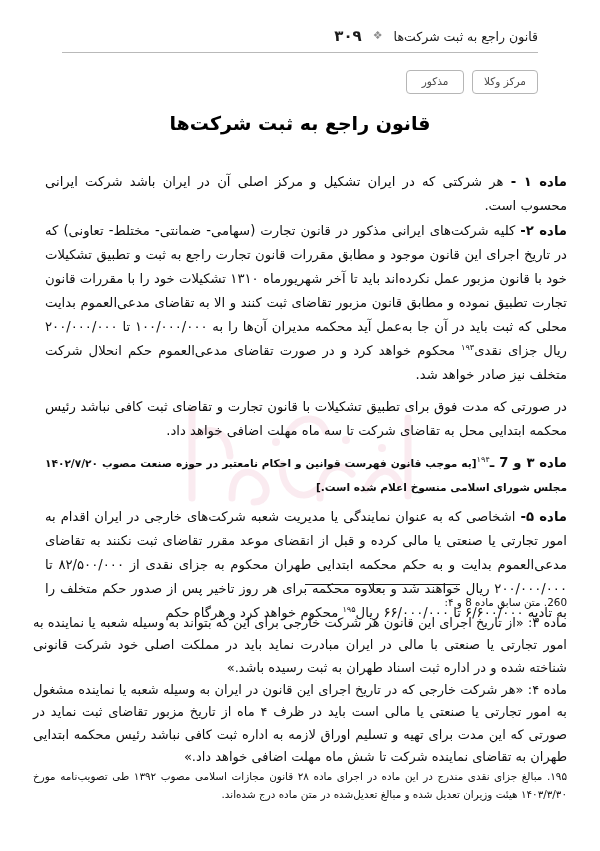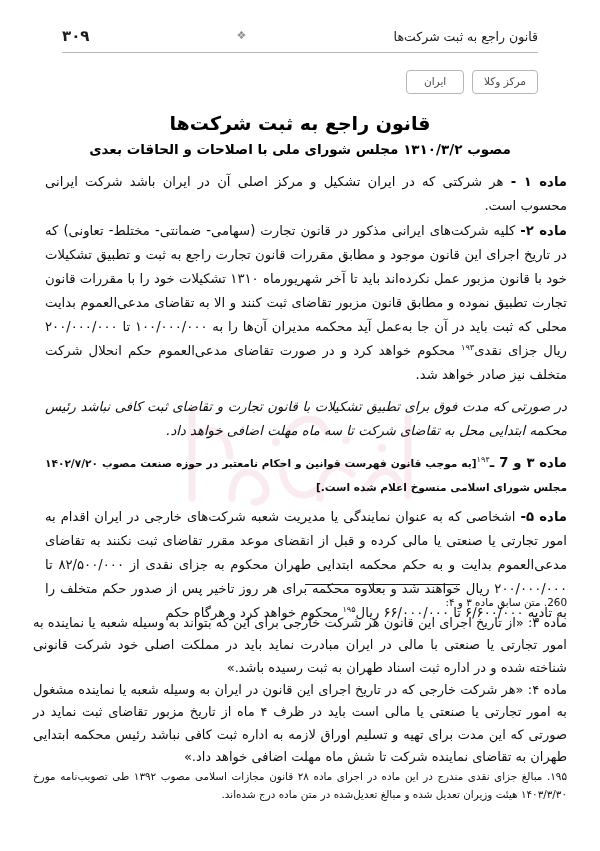--- a/index.html
+++ b/index.html
@@ -38,21 +38,21 @@
 
   
   .running-head {
     position: absolute;
     top: 26px;
     left: 62px;
     right: 62px;
     display: flex;
     flex-direction: row-reverse;
     align-items: center;
-    justify-content: space-between;
+    justify-content: flex-end;
     gap: 11px;
     height: 20px;
     z-index: 2;
   }
   .rh-title {
     font-size: 12.5px;
     color: #1b1b1b;
     letter-spacing: 0;
     white-space: nowrap;
   }
@@ -220,42 +220,41 @@
 
   <div class="running-head">
     <span class="rh-page">۳۰۹</span>
     <span class="rh-orn">❖</span>
     <span class="rh-title">قانون راجع به ثبت شرکت‌ها</span>
   </div>
   <div class="head-rule"></div>
 
   <div class="source-buttons">
     <button class="src-btn">مرکز وکلا</button>
-    <button class="src-btn">ایران</button>
+    <button class="src-btn">مذکور</button>
   </div>
 
   <div class="doc-title">قانون راجع به ثبت شرکت‌ها</div>
-  <div class="doc-subtitle">مصوب ۱۳۱۰/۳/۲ مجلس شورای ملی با اصلاحات و الحاقات بعدی</div>
 
   <div class="body-col">
 
     <p class="para"><span class="lead">ماده ۱ -</span><span> هر شرکتی که در ایران تشکیل و مرکز اصلی آن در ایران باشد شرکت ایرانی محسوب است.</span></p>
 
     <p class="para"><span class="lead">ماده ۲-</span><span> کلیه شرکت‌های ایرانی مذکور در قانون تجارت (سهامی- ضمانتی- مختلط- تعاونی) که در تاریخ اجرای این قانون موجود و مطابق مقررات قانون تجارت راجع به ثبت و تطبیق تشکیلات خود با قانون مزبور عمل نکرده‌اند باید تا آخر شهریورماه ۱۳۱۰ تشکیلات خود را با مقررات قانون تجارت تطبیق نموده و مطابق قانون مزبور تقاضای ثبت کنند و الا به تقاضای مدعی‌العموم بدایت محلی که ثبت باید در آن جا به‌عمل آید محکمه مدیران آن‌ها را به ۱۰۰/۰۰۰/۰۰۰ تا ۲۰۰/۰۰۰/۰۰۰ ریال جزای نقدی</span><sup class="fn">۱۹۳</sup><span> محکوم خواهد کرد و در صورت تقاضای مدعی‌العموم حکم انحلال شرکت متخلف نیز صادر خواهد شد.</span></p>
 
-    <p class="para" style="margin-top:8px;font-style:italic;"><span>در صورتی که مدت فوق برای تطبیق تشکیلات با قانون تجارت و تقاضای ثبت کافی نباشد رئیس محکمه ابتدایی محل به تقاضای شرکت تا سه ماه مهلت اضافی خواهد داد.</span></p>
+    <p class="para" style="margin-top:8px;"><span>در صورتی که مدت فوق برای تطبیق تشکیلات با قانون تجارت و تقاضای ثبت کافی نباشد رئیس محکمه ابتدایی محل به تقاضای شرکت تا سه ماه مهلت اضافی خواهد داد.</span></p>
 
     <p class="para" style="margin-top:8px;"><span class="lead">ماده ۳ و 7 ـ</span><sup class="fn">۱۹۴</sup><span class="bracket-note">[به موجب قانون فهرست قوانین و احکام نامعتبر در حوزه صنعت مصوب ۱۴۰۲/۷/۲۰ مجلس شورای اسلامی منسوخ اعلام شده است.]</span></p>
 
     <p class="para" style="margin-top:6px;"><span class="lead">ماده ۵-</span><span> اشخاصی که به عنوان نمایندگی یا مدیریت شعبه شرکت‌های خارجی در ایران اقدام به امور تجارتی یا صنعتی یا مالی کرده و قبل از انقضای موعد مقرر تقاضای ثبت نکنند به تقاضای مدعی‌العموم بدایت و به حکم محکمه ابتدایی طهران محکوم به جزای نقدی از ۸۲/۵۰۰/۰۰۰ تا ۲۰۰/۰۰۰/۰۰۰ ریال خواهند شد و بعلاوه محکمه برای هر روز تاخیر پس از صدور حکم متخلف را به تادیه ۶/۶۰۰/۰۰۰ تا ۶۶/۰۰۰/۰۰۰ ریال</span><sup class="fn">۱۹۵</sup><span> محکوم خواهد کرد و هرگاه حکم</span></p>
 
   </div>
 
   <div class="fn-rule"></div>
 
   <div class="footnotes">
-    <p class="fn-item"><span class="fn-num">260.</span><span> متن سابق ماده ۳ و ۴:</span></p>
+    <p class="fn-item"><span class="fn-num">260.</span><span> متن سابق ماده 8 و ۴:</span></p>
     <p class="fn-sub"><span>ماده ۳: «از تاریخ اجرای این قانون هر شرکت خارجی برای این که بتواند به وسیله شعبه یا نماینده به امور تجارتی یا صنعتی با مالی در ایران مبادرت نماید باید در مملکت اصلی خود شرکت قانونی شناخته شده و در اداره ثبت اسناد طهران به ثبت رسیده باشد.»</span></p>
     <p class="fn-sub"><span>ماده ۴: «هر شرکت خارجی که در تاریخ اجرای این قانون در ایران به وسیله شعبه یا نماینده مشغول به امور تجارتی یا صنعتی یا مالی است باید در ظرف ۴ ماه از تاریخ مزبور تقاضای ثبت نماید در صورتی که این مدت برای تهیه و تسلیم اوراق لازمه به اداره ثبت کافی نباشد رئیس محکمه ابتدایی طهران به تقاضای نماینده شرکت تا شش ماه مهلت اضافی خواهد داد.»</span></p>
     <p class="fn-item"><span class="fn-num">۱۹۵.</span><span> مبالغ جزای نقدی مندرج در این ماده در اجرای ماده ۲۸ قانون مجازات اسلامی مصوب ۱۳۹۲ طی تصویب‌نامه مورخ ۱۴۰۳/۳/۳۰ هیئت وزیران تعدیل شده و مبالغ تعدیل‌شده در متن ماده درج شده‌اند.</span></p>
   </div>
 
 </div>
 
 </body></html>

